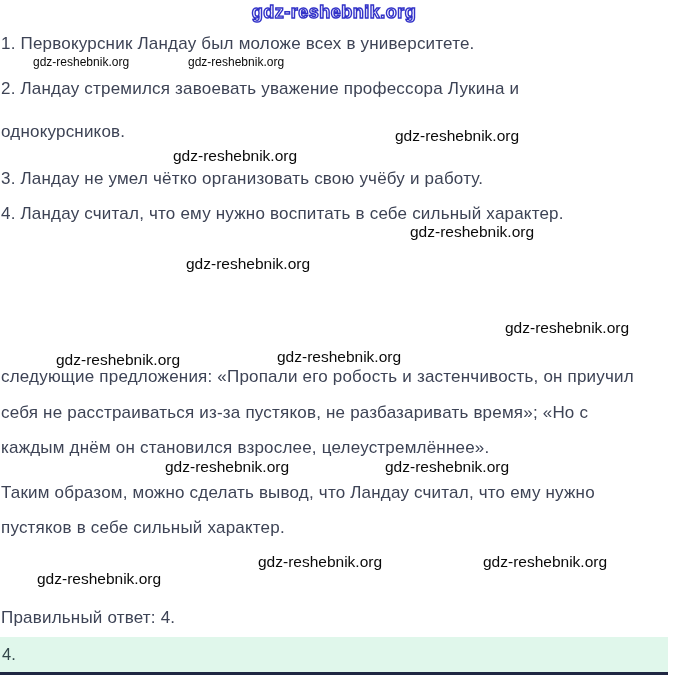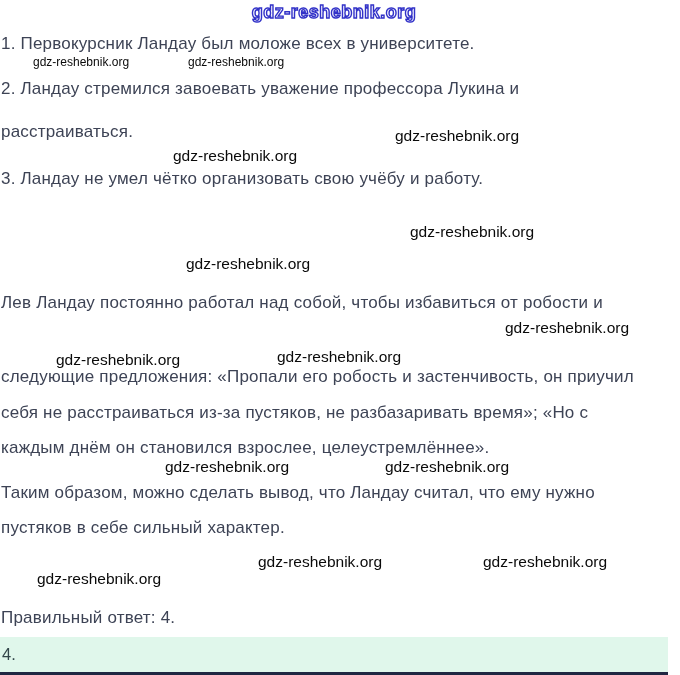--- a/index.html
+++ b/index.html
@@ -72,23 +72,23 @@
 </style>
 </head>
 <body>
 
 <div class="page">
 
   <span class="wm-blue">gdz-reshebnik.org</span>
 
   <div class="line" style="top:34px">1. Первокурсник Ландау был моложе всех в университете.</div>
   <div class="line" style="top:79px">2. Ландау стремился завоевать уважение профессора Лукина и</div>
-  <div class="line" style="top:122px">расстраиваться.</div>
+  <div class="line" style="top:122px">однокурсников.</div>
   <div class="line" style="top:169px">3. Ландау не умел чётко организовать свою учёбу и работу.</div>
-  <div class="line" style="top:293px">Лев Ландау постоянно работал над собой, чтобы избавиться от робости и</div>
+  <div class="line" style="top:204px">4. Ландау считал, что ему нужно воспитать в себе сильный характер.</div>
   <div class="line" style="top:367px">следующие предложения: «Пропали его робость и застенчивость, он приучил</div>
   <div class="line" style="top:403px">себя не расстраиваться из-за пустяков, не разбазаривать время»; «Но с</div>
   <div class="line" style="top:438px">каждым днём он становился взрослее, целеустремлённее».</div>
   <div class="line" style="top:483px">Таким образом, можно сделать вывод, что Ландау считал, что ему нужно</div>
   <div class="line" style="top:518px">пустяков в себе сильный характер.</div>
   <div class="line" style="top:608px">Правильный ответ: 4.</div>
 
   <span class="wm small" style="left:33px;top:55px">gdz-reshebnik.org</span>
   <span class="wm small" style="left:188px;top:55px">gdz-reshebnik.org</span>
   <span class="wm" style="left:395px;top:127px">gdz-reshebnik.org</span>

